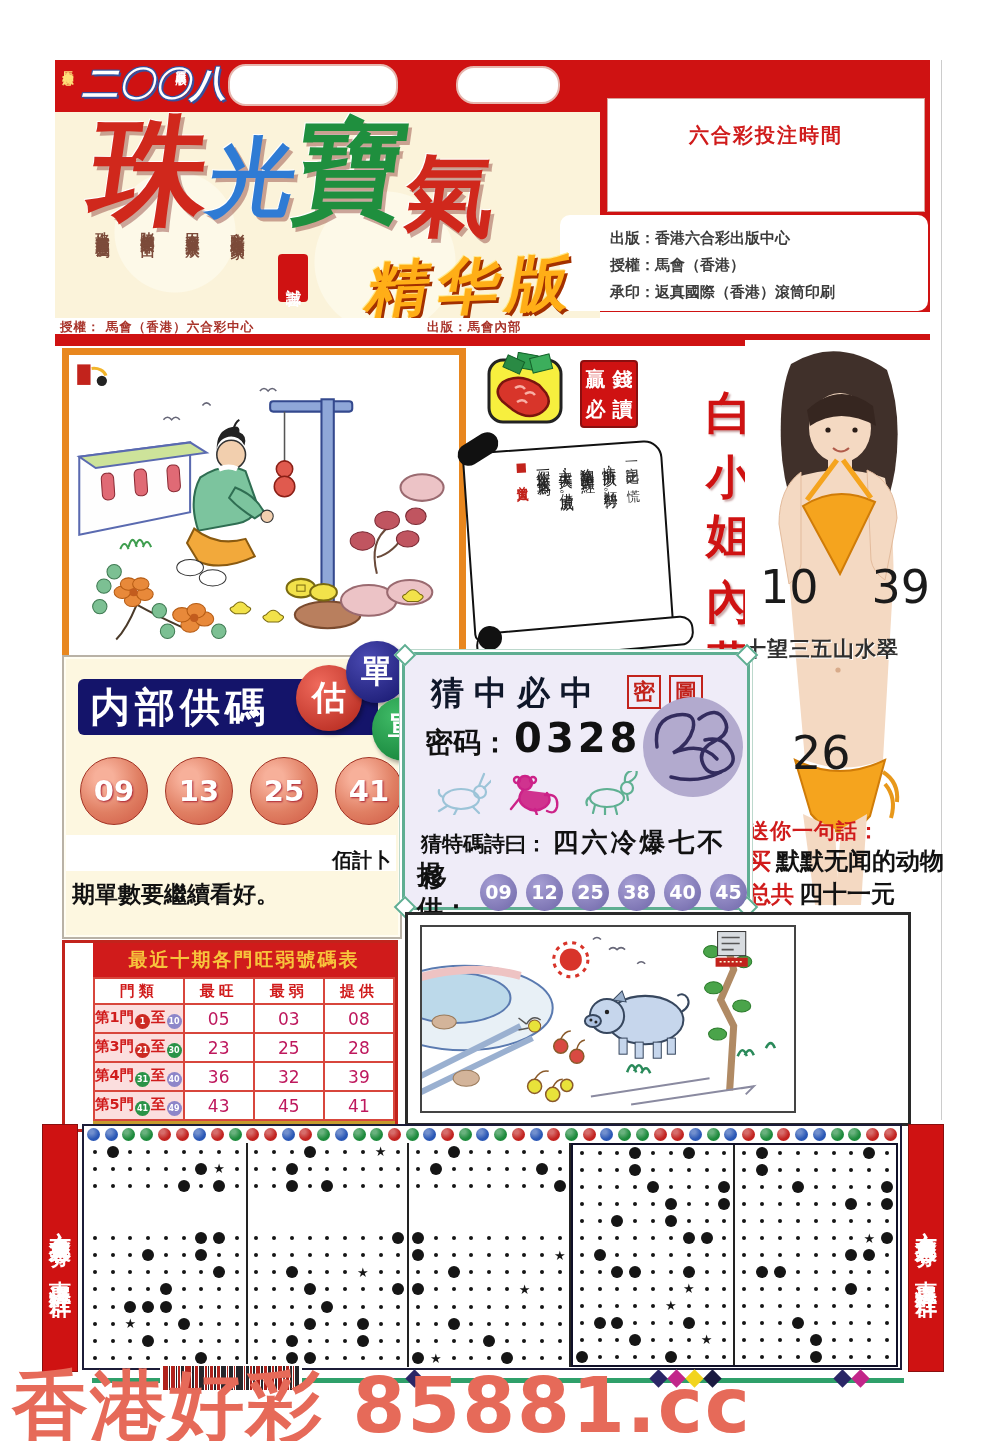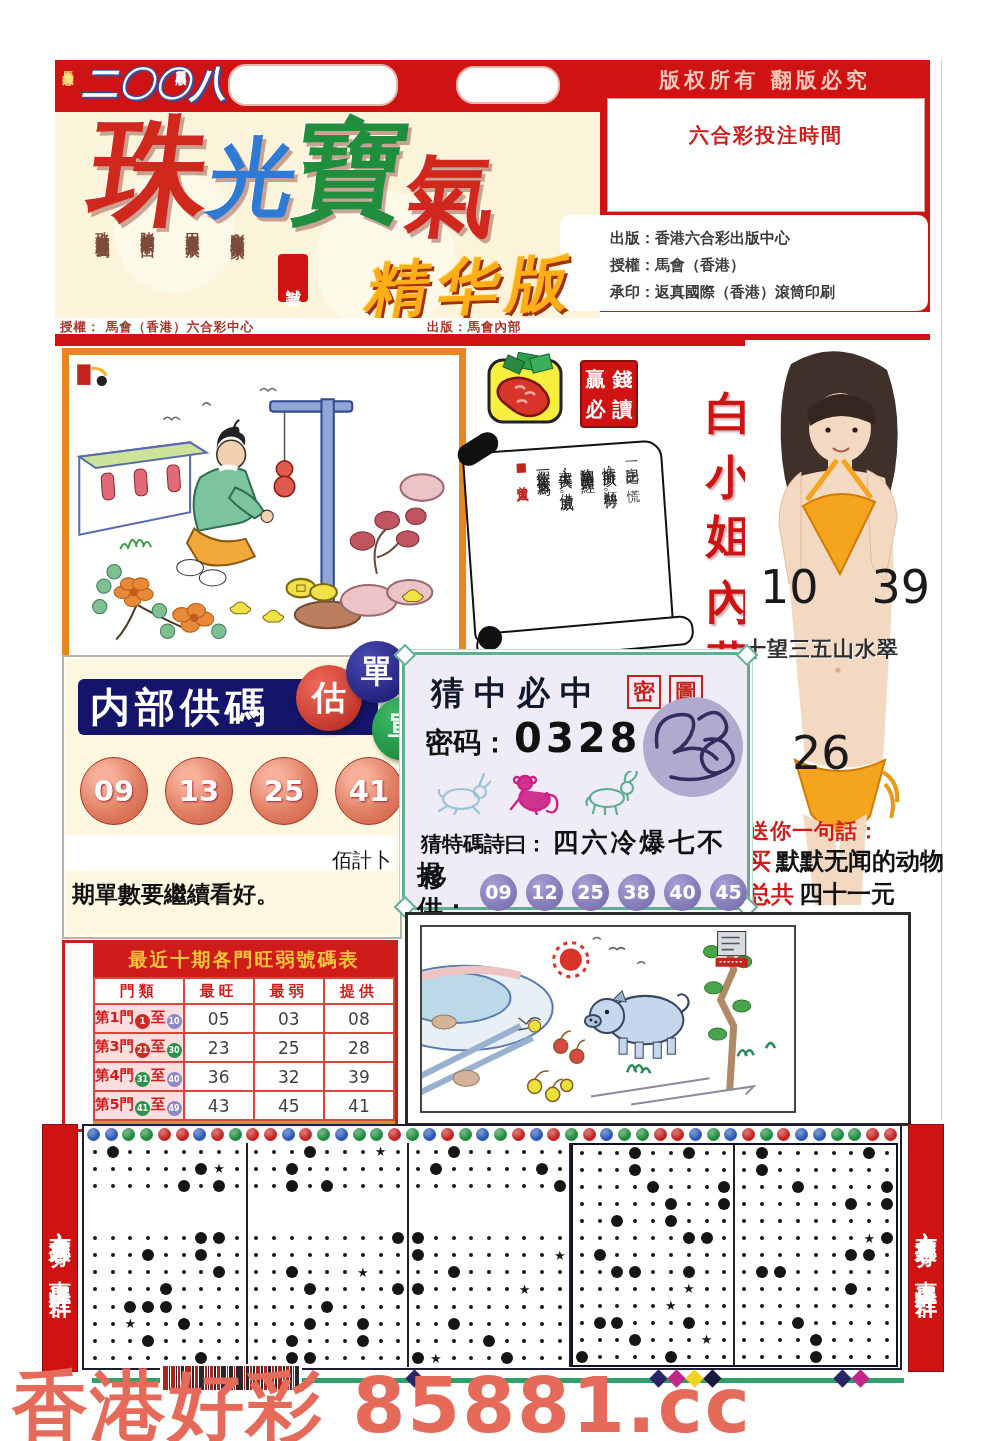--- a/index.html
+++ b/index.html
@@ -92,21 +92,21 @@
   #circle-dan-navy{left:282px;top:-16px;width:62px;height:62px;font-size:32px;
      background:radial-gradient(circle at 35% 30%,#4a4ab2,#14146a);}
   #circle-dan-green{left:308px;top:40px;width:64px;height:64px;font-size:32px;
      background:radial-gradient(circle at 35% 30%,#3fba66,#0f7a33);}
   #internal-balls{position:absolute;left:16px;top:100px;display:flex;gap:17px;}
   .num-ball{width:66px;height:66px;border-radius:50%;border:1.5px solid #a23325;
      background:radial-gradient(circle at 35% 30%,#f7b09a 15%,#e07f63 55%,#cf5843);
      display:flex;align-items:center;justify-content:center;color:#fff;font-size:29px;font-weight:bold;
      text-shadow:1px 1px 2px #a23;}
   #censor-box{position:absolute;left:2px;top:178px;width:330px;height:36px;background:#fff;}
-  #fragment{position:absolute;right:8px;top:190px;font-size:20px;font-weight:normal;color:#111;text-align:center;}
+  #fragment{position:absolute;right:8px;top:190px;font-size:20px;font-weight:bold;color:#111;text-align:center;}
   #internal-note{position:absolute;left:8px;top:222px;font-size:23px;font-weight:bold;color:#111;}
 
   
   #guess-panel{left:402px;top:652px;width:342px;height:252px;background:#efecf8;
      border:3px solid #5fae92;box-shadow:0 0 0 2px #fff,0 0 0 3px #bcd8cc;}
   .corner-diamond{position:absolute;width:12px;height:12px;background:#fff;border:2px solid #5fae92;
      transform:rotate(45deg);}
   #guess-title{position:absolute;left:26px;top:16px;font-family:"DejaVu Serif",serif;font-size:33px;
      font-weight:bold;color:#0f172a;letter-spacing:10px;}
   #seal-row{position:absolute;left:222px;top:20px;display:flex;gap:8px;}
@@ -128,21 +128,21 @@
      display:flex;align-items:center;justify-content:center;color:#fff;font-size:19px;font-weight:bold;}
 
   
   #gate-table{left:62px;top:940px;width:336px;border:3px solid #c2231c;background:#fff;box-sizing:border-box;padding-left:28px;}
   #gate-title{background:#d01b1b;color:#f7c43c;font-size:19px;font-weight:bold;text-align:center;
      letter-spacing:2px;padding:4px 0;}
   #gate-grid{width:100%;border-collapse:collapse;}
   #gate-grid th,#gate-grid td{border:2px solid #d8463c;text-align:center;padding:1px 0;}
   #gate-grid th{color:#d01b1b;font-size:15px;font-weight:bold;background:#fff;letter-spacing:4px;height:22px;}
   .gate-label{background:#fbdede;color:#d01b1b;font-weight:bold;font-size:14.5px;white-space:nowrap;}
-  .gate-val{font-size:17px;color:#404040;background:#fff;width:70px;height:25px;}
+  .gate-val{font-size:17px;color:#be185d;background:#fff;width:70px;height:25px;}
   .mini-ball{display:inline-flex;width:15px;height:15px;border-radius:50%;color:#fff;font-size:8px;
      align-items:center;justify-content:center;vertical-align:-2px;margin:0 1px;font-weight:bold;}
   #gate-bottom{height:8px;background:#c69b2d;}
 
   #cartoon2{left:405px;top:912px;width:500px;height:208px;border:3px solid #2a2a2a;background:#fff;}
   #cartoon2-inner{position:absolute;left:12px;top:10px;width:372px;height:184px;border:2px solid #444;}
 
   
   .side-banner{top:1124px;width:34px;height:246px;background:#cf1212;border:1px solid #8a0f0f;
      display:flex;align-items:center;justify-content:center;}
@@ -178,21 +178,20 @@
 
   <div class="abs hdr-red" id="hdr-left-bar"></div>
   <div class="abs hdr-red" id="hdr-right-panel"></div>
   <div class="abs" id="hdr-cream"></div>
 
   <div class="abs v" id="mark-label">馬會標志</div>
   <div class="abs" id="hdr-logo">二〇〇八</div>
   <div class="abs v" id="orig-label">原裝正版</div>
   <div class="abs masked-box" id="masked-box-1"></div>
   <div class="abs masked-box" id="masked-box-2"></div>
-  <div class="abs" id="copyright">版权所有 翻版必究</div>
 
   <div class="abs" id="betting-box">
     <div id="betting-title">六合彩投注時間</div>
   </div>
   <div class="abs" id="info-box">
     <div id="publisher-lines">
         <div class="pub-line">出版：香港六合彩出版中心</div>
         <div class="pub-line">授權：馬會（香港）</div>
         <div class="pub-line">承印：返真國際（香港）滾筒印刷</div>
       </div>

